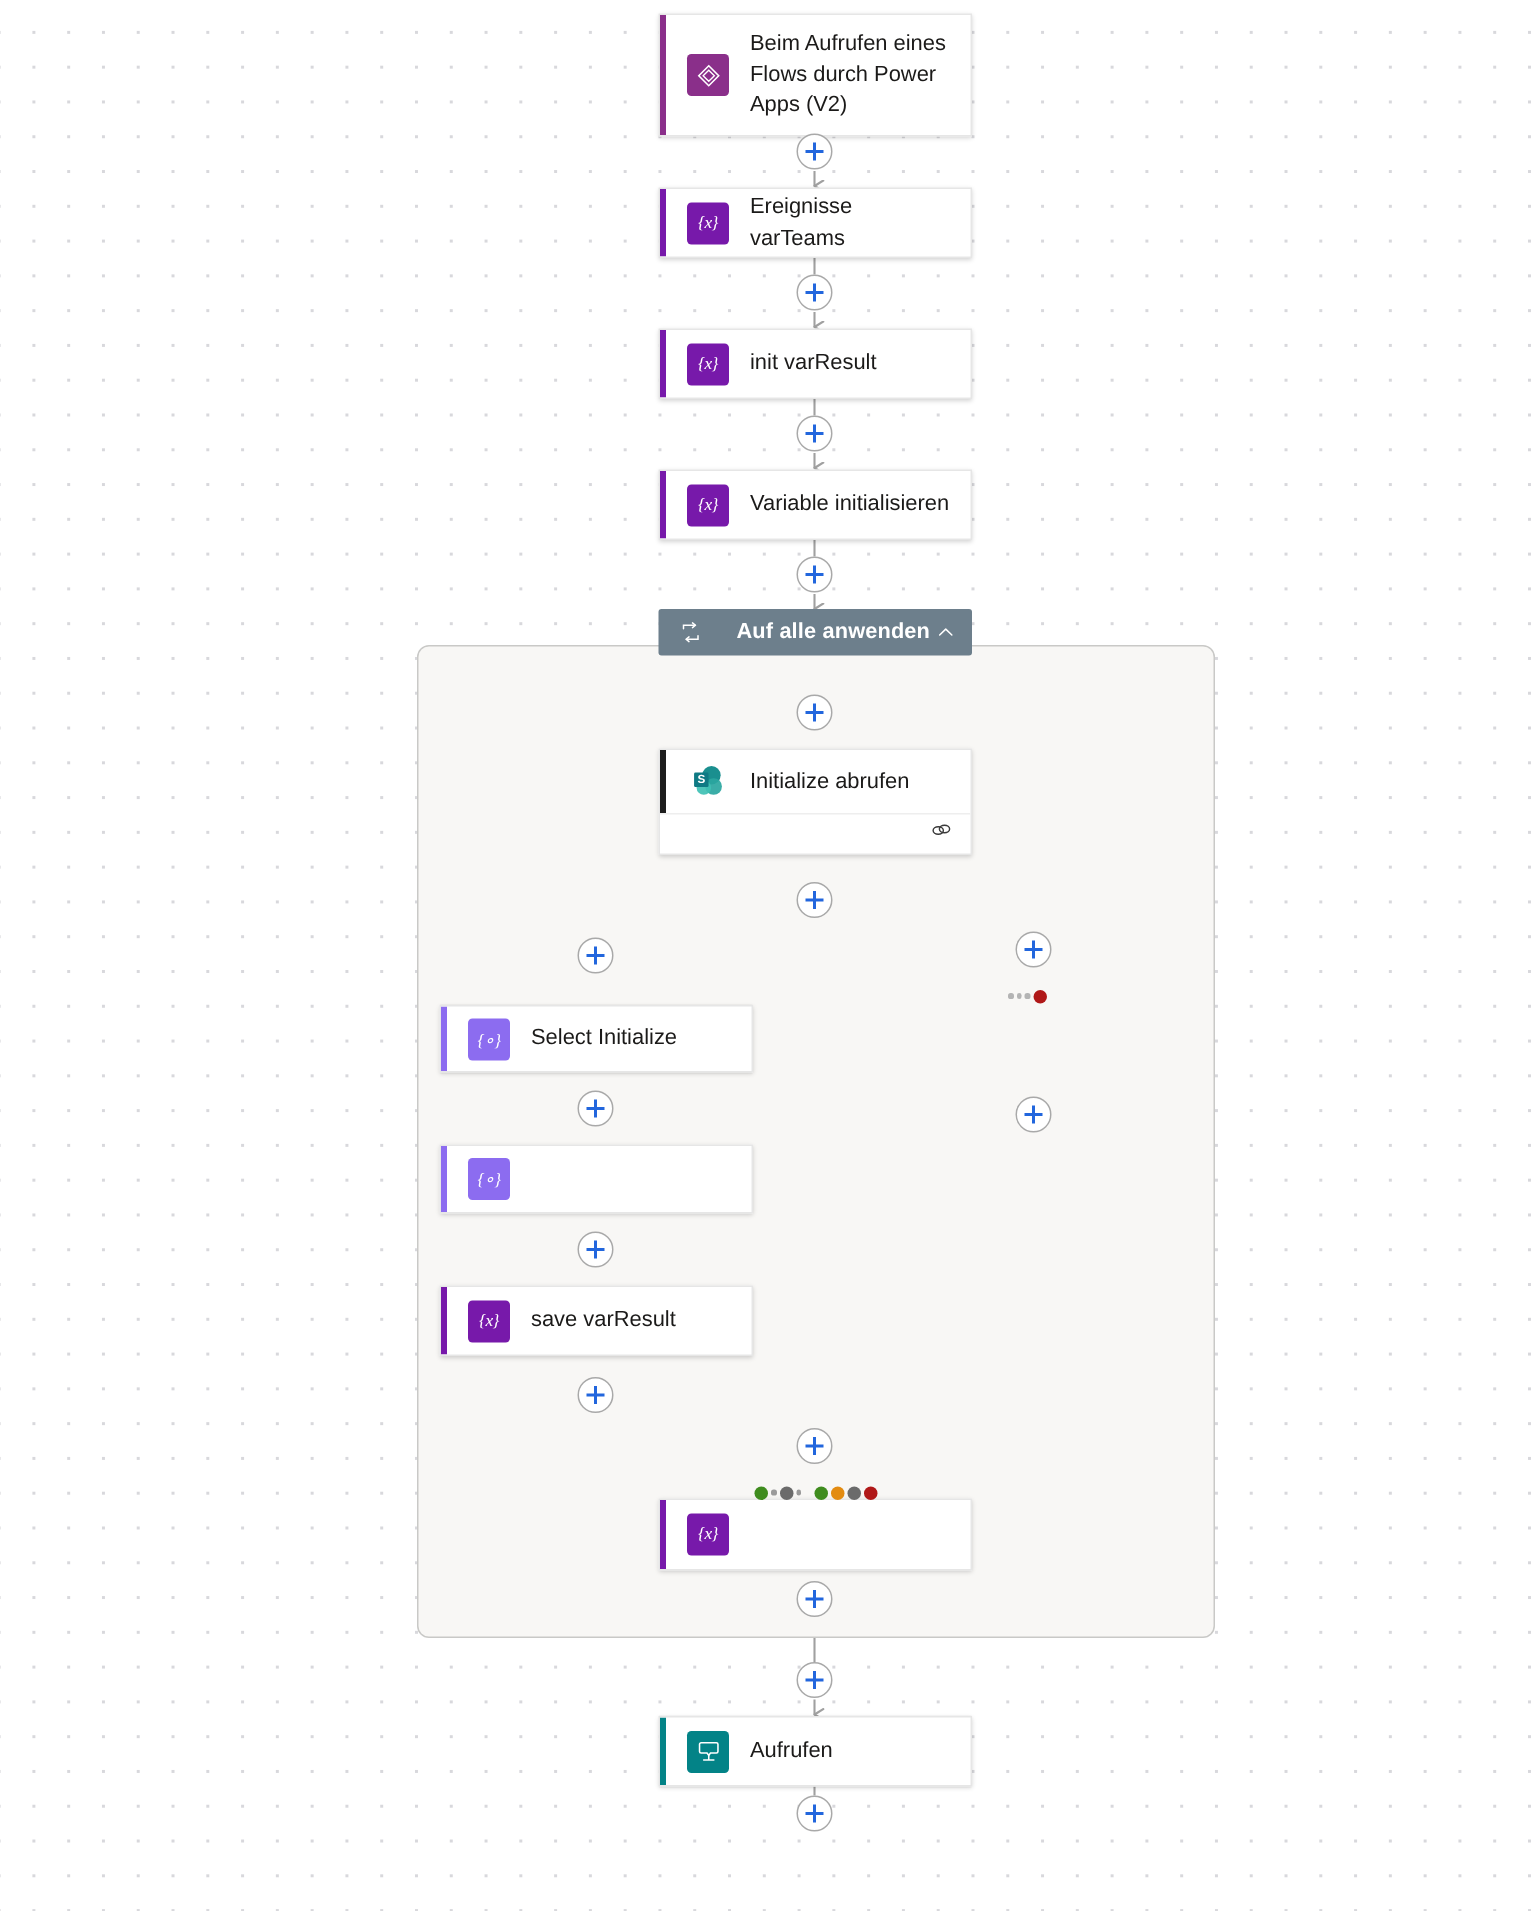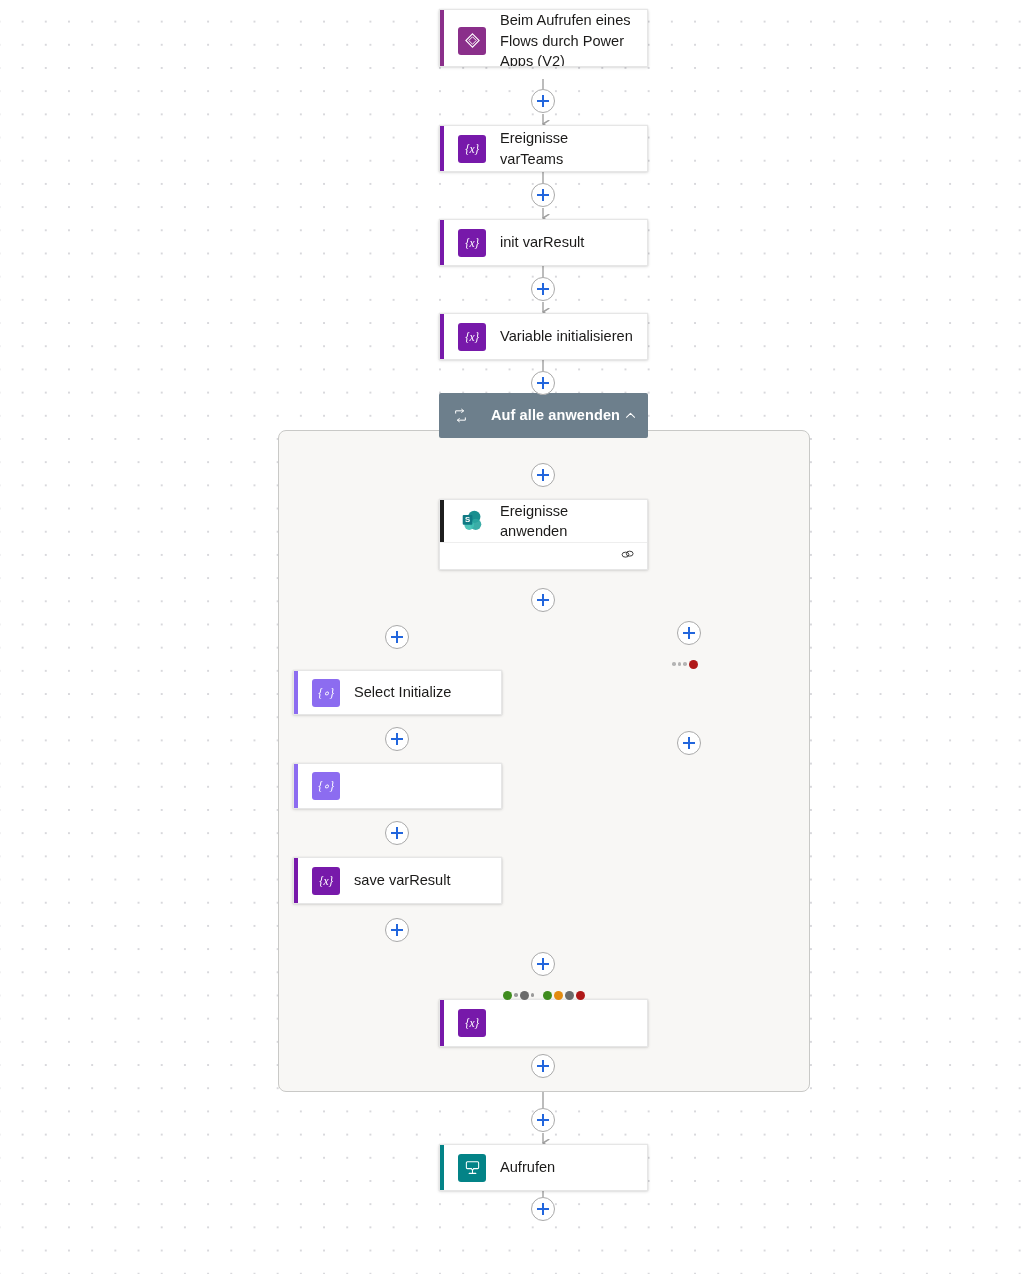--- a/index.html
+++ b/index.html
@@ -216,21 +216,21 @@
 
       <path d="M543,1091 L543,1108"></path>
       <path d="M543,1133 L543,1143" marker-end="url(#ah)"></path>
 
       <path d="M543,1191 L543,1197"></path>
     </g>
   </svg>
 
   <div class="scope-box" style="left:278px; top:430px; width:532px; height:662px;"></div>
 
-  <div class="node" style="left:439px; top:9px; width:209px; height:58px;">
+  <div class="node" style="left:439px; top:9px; width:209px; height:82px;">
     <div class="node-main">
       <div class="accent" style="background:#8a2f8a;"></div>
       <div class="node-icon" style="background:#8a2f8a;">
         <svg width="17" height="17" viewBox="0 0 20 20" aria-hidden="true">
           <path d="M10 2.2 L17.8 10 L10 17.8 L2.2 10 Z" fill="none" stroke="#ffffff" stroke-width="1.25"></path>
           <path d="M10 5.6 L14.4 10 L10 14.4 L5.6 10 Z" fill="none" stroke="#ffffff" stroke-width="1.1"></path>
         </svg>
       </div>
       <div class="node-label">Beim Aufrufen eines Flows durch Power Apps (V2)</div>
     </div>
@@ -259,21 +259,21 @@
   <div class="node" style="left:439px; top:313px; width:209px; height:47px;">
     <div class="node-main">
       <div class="accent" style="background:#7719aa;"></div>
       <div class="node-icon" style="background:#7719aa;">
         <span class="glyph">{x}</span>
       </div>
       <div class="node-label">Variable initialisieren</div>
     </div>
   </div>
 
-  <div class="scope-header" style="left:439px; top:393px; width:209px; height:45px;">
+  <div class="scope-header" style="left:439px; top:406px; width:209px; height:31px;">
     <div class="sh-icon">
       <svg width="15" height="15" viewBox="0 0 18 18" aria-hidden="true">
         <path d="M3.2 6.2 L3.2 3.4 L12.4 3.4" fill="none" stroke="#ffffff" stroke-width="1.2" stroke-linecap="round"></path>
         <path d="M14.8 11.8 L14.8 14.6 L5.6 14.6" fill="none" stroke="#ffffff" stroke-width="1.2" stroke-linecap="round"></path>
         <path d="M10.4 1.5 L12.8 3.4 L10.4 5.3" fill="none" stroke="#ffffff" stroke-width="1.2" stroke-linecap="round" stroke-linejoin="round"></path>
         <path d="M7.6 12.7 L5.2 14.6 L7.6 16.5" fill="none" stroke="#ffffff" stroke-width="1.2" stroke-linecap="round" stroke-linejoin="round"></path>
       </svg>
     </div>
     <div class="sh-title">Auf alle anwenden</div>
     <div class="sh-chevron">
@@ -288,21 +288,21 @@
       <div class="accent" style="background:#1d1d1d;"></div>
       <div class="node-icon plain">
         <svg width="26" height="26" viewBox="0 0 28 28" aria-hidden="true">
           <circle cx="16.5" cy="9.5" r="6.6" fill="#1a8f8f"></circle>
           <circle cx="18.0" cy="17.6" r="6.0" fill="#2aa6a0" opacity="0.92"></circle>
           <circle cx="11.0" cy="18.4" r="5.2" fill="#3fc0b4" opacity="0.92"></circle>
           <rect x="4.0" y="7.6" width="10.4" height="10.4" rx="1" fill="#0f7a84"></rect>
           <text x="9.2" y="15.3" font-family="Liberation Sans, sans-serif" font-size="8.4" font-weight="bold" fill="#ffffff" text-anchor="middle">S</text>
         </svg>
       </div>
-      <div class="node-label">Ereignisse anwenden</div>
+      <div class="node-label">Initialize abrufen</div>
     </div>
     <div class="node-subrow">
       <span>
         <svg width="15" height="15" viewBox="0 0 18 18" aria-hidden="true">
           <ellipse cx="6.6" cy="9.2" rx="4.1" ry="3.0" fill="none" stroke="#3a3a3a" stroke-width="1.15"></ellipse>
           <ellipse cx="11.6" cy="8.0" rx="4.1" ry="3.0" fill="none" stroke="#3a3a3a" stroke-width="1.15"></ellipse>
         </svg>
       </span>
     </div>
   </div>

